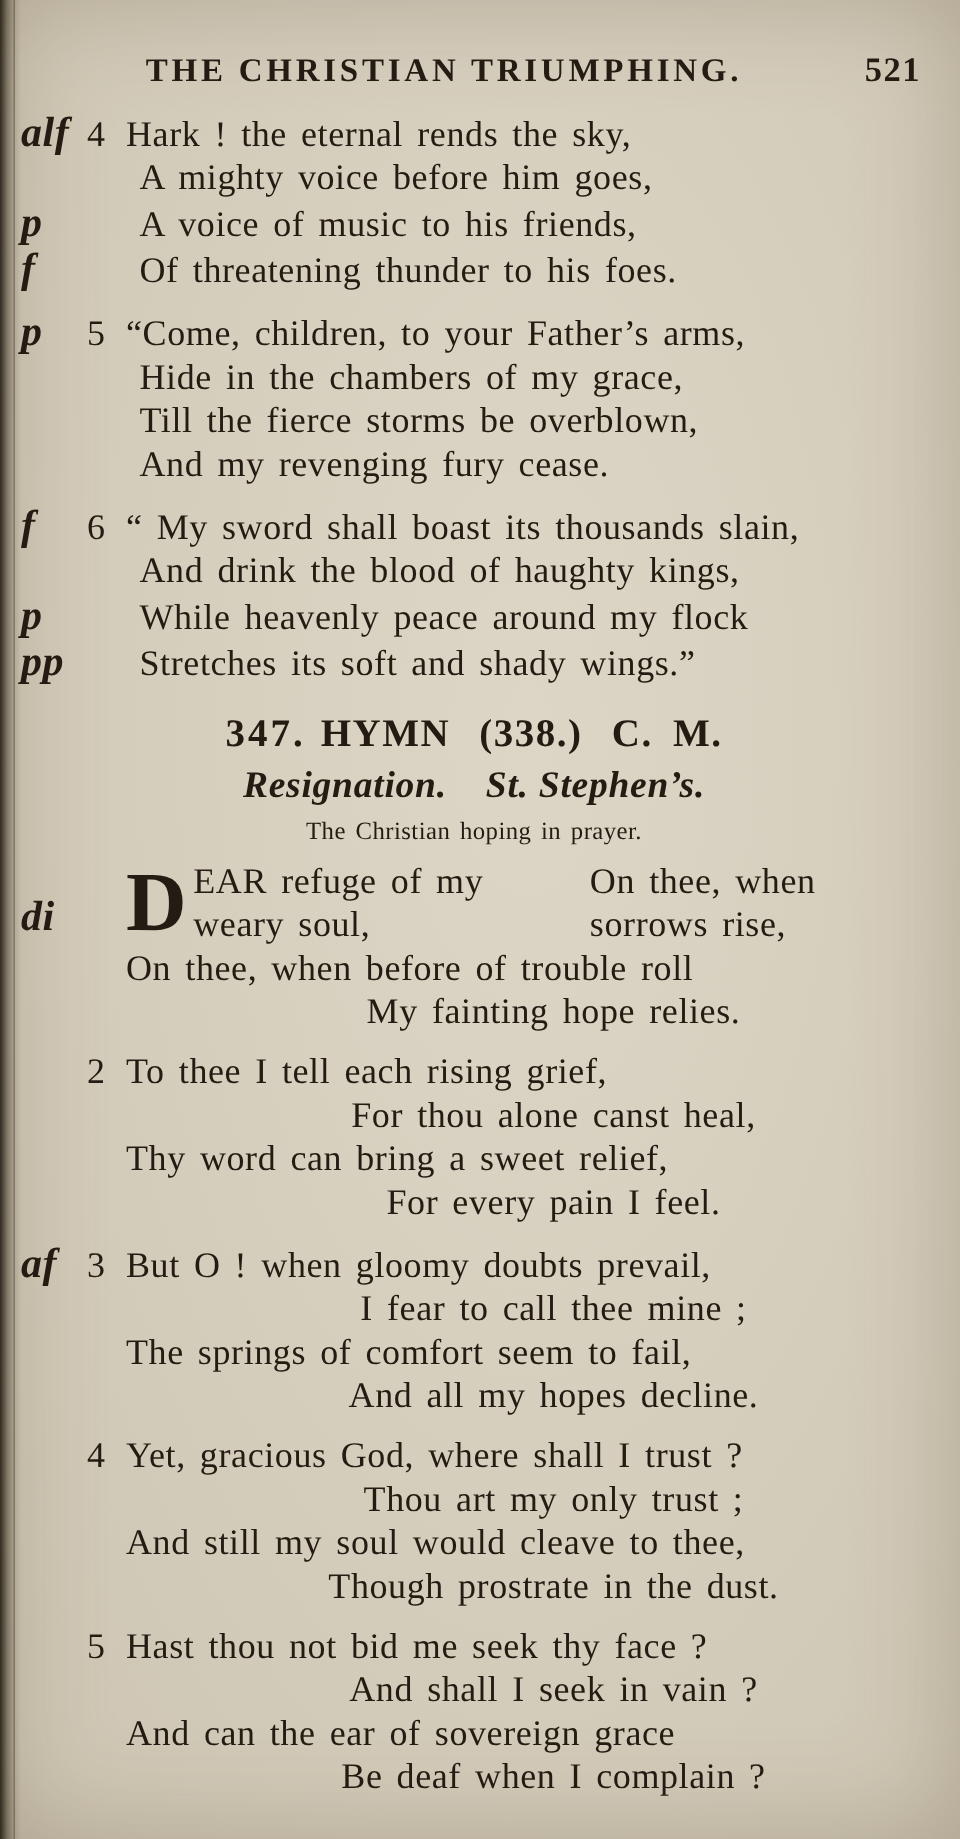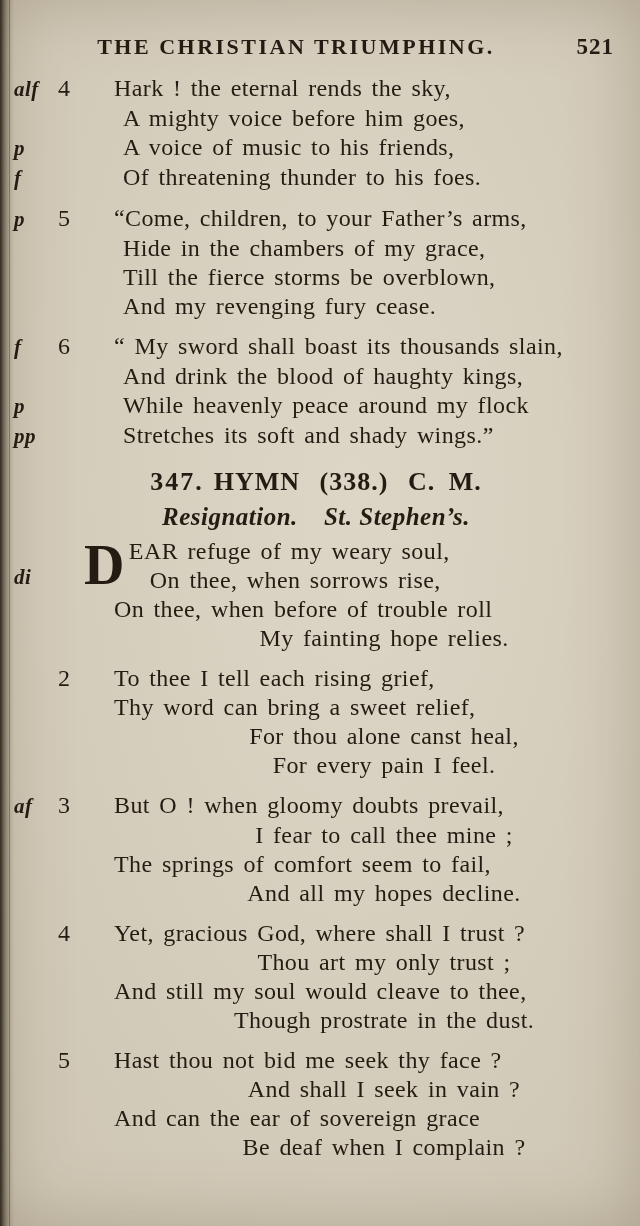--- a/index.html
+++ b/index.html
@@ -49,29 +49,29 @@
     align-items:baseline;
     line-height:29px;
     font-size:24px;
     letter-spacing:0.4px;
     word-spacing:3px;
   }
   .mark{
     flex:0 0 48px;
     font-style:italic;
     font-weight:bold;
-    font-size:21px;
+    font-size:28px;
     padding-left:4px;
     box-sizing:border-box;
   }
   .num{
     flex:0 0 26px;
     text-align:left;
   }
-  .text{flex:1;margin-left:30px;}
+  .text{flex:1;}
   .indent-0{padding-left:0;}
   .indent-1{padding-left:9px;}
   .indent-2{padding-left:32px;text-align:center;}
 
   
   .hymn-heading{
     text-align:center;
     margin:16px 0 6px 0;
     font-weight:bold;
     font-size:26px;
@@ -98,28 +98,28 @@
   }
 
   
   .dc-wrap{display:flex;align-items:flex-start;}
   .dropcap{
     font-size:56px;
     line-height:56px;
     font-weight:bold;
     padding-right:4px;
   }
-  .dc-col{display:flex;flex-direction:column;}
+  .dc-col{display:flex;flex-direction:row;}
   .dc-l1,.dc-l2{
     line-height:29px;
     font-size:24px;
     letter-spacing:0.4px;
     word-spacing:3px;
   }
-  .dc-l2{padding-left:12px;text-align:center;}
+  .dc-l2{padding-left:12px;}
 </style>
 </head>
 <body>
 
 <div class="page">
   <div class="gutter"></div>
   <div class="crease"></div>
 
   <div class="header">
     <span>THE CHRISTIAN TRIUMPHING.</span>
@@ -198,20 +198,21 @@
   <div class="hymn-heading">
     <span class="hymn-number">347.</span><span>HYMN</span>
     <span class="hymn-alt">(338.)</span>
     <span>C. M.</span>
   </div>
 
   <div class="hymn-subtitle">
     <span class="tune1">Resignation.</span><span class="tune2">St. Stephen’s.</span>
   </div>
 
+  <div class="hymn-caption">The Christian hoping in prayer.</div>
 
   <div id="hymn-body">
       <div class="stanza">
         <div class="line">
           <span class="mark">di</span>
           <span class="num"></span>
           <div class="dc-wrap">
             <span class="dropcap">D</span>
             <div class="dc-col">
               <span class="dc-l1">EAR refuge of my weary soul,</span>
@@ -232,26 +233,26 @@
       </div>
       <div class="stanza">
         <div class="line">
           <span class="mark"></span>
           <span class="num">2</span>
           <span class="text indent-0">To thee I tell each rising grief,</span>
         </div>
         <div class="line">
           <span class="mark"></span>
           <span class="num"></span>
+          <span class="text indent-2">For thou alone canst heal,</span>
+        </div>
+        <div class="line">
+          <span class="mark"></span>
+          <span class="num"></span>
           <span class="text indent-0">Thy word can bring a sweet relief,</span>
-        </div>
-        <div class="line">
-          <span class="mark"></span>
-          <span class="num"></span>
-          <span class="text indent-2">For thou alone canst heal,</span>
         </div>
         <div class="line">
           <span class="mark"></span>
           <span class="num"></span>
           <span class="text indent-2">For every pain I feel.</span>
         </div>
       </div>
       <div class="stanza">
         <div class="line">
           <span class="mark">af</span>

